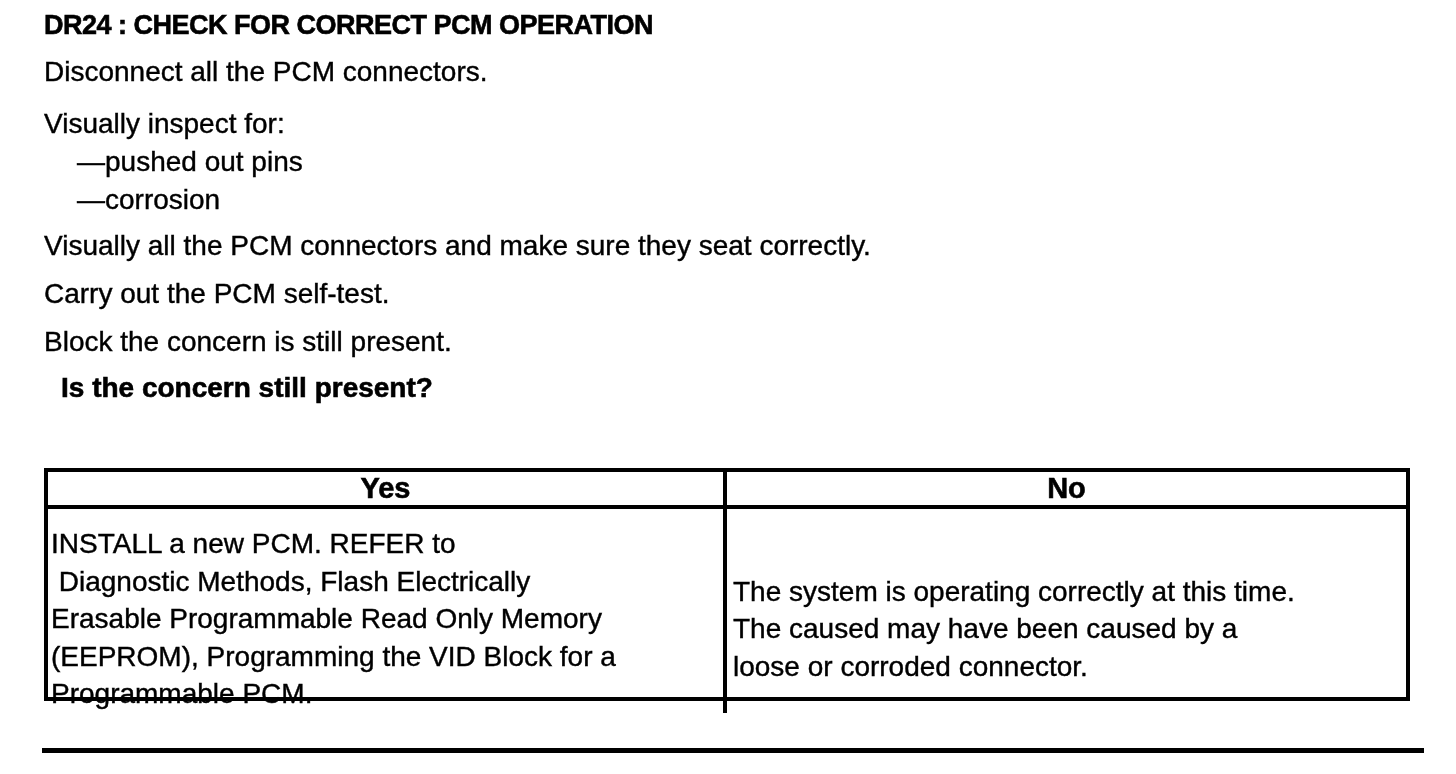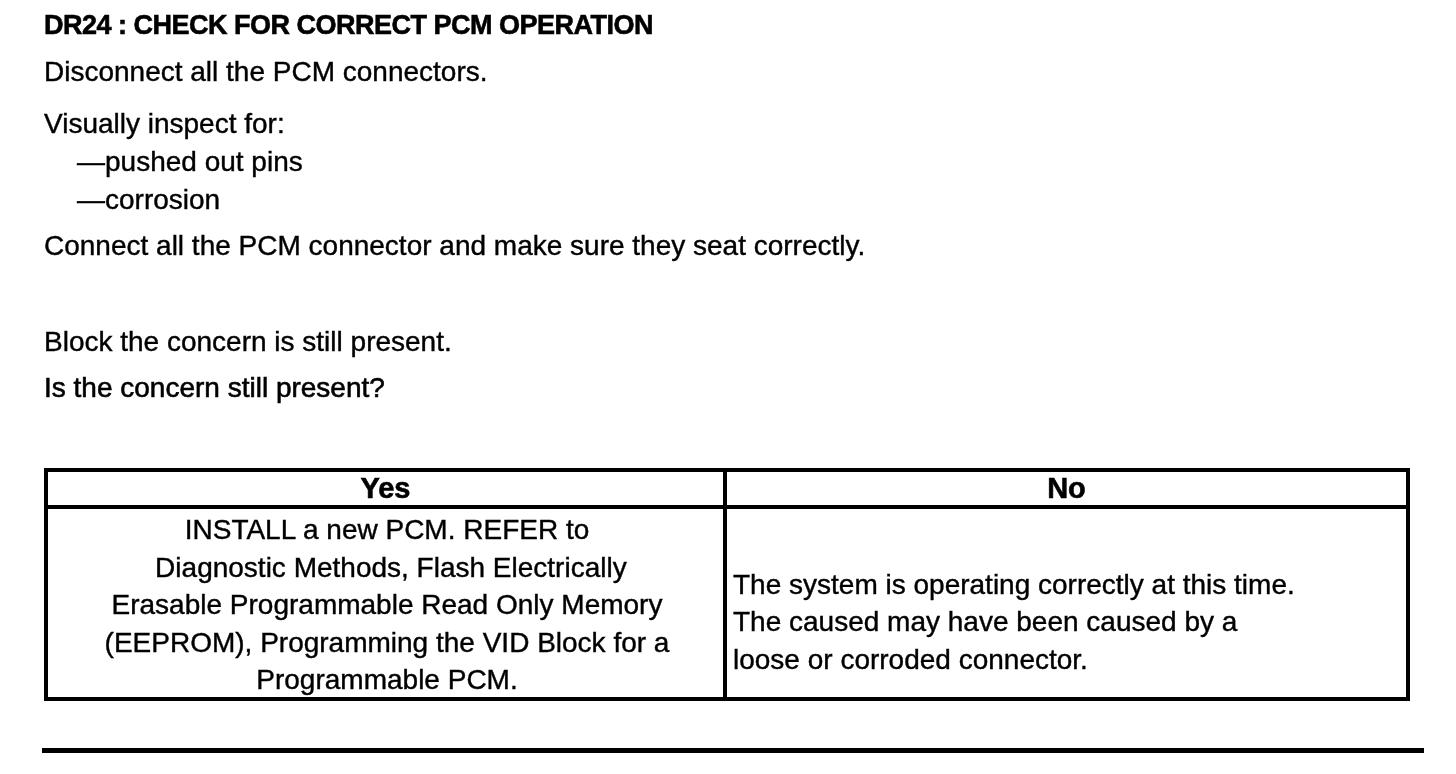--- a/index.html
+++ b/index.html
@@ -29,21 +29,21 @@
     -webkit-text-stroke: 0.6px #000000;
   }
   .line {
     position: absolute;
     left: 44px;
     font-size: 28px;
     line-height: 32px;
     white-space: pre;
   }
   .line.indent { left: 77px; }
-  .line.bold   { font-weight: normal; -webkit-text-stroke: 0.6px #000000; }
+  .line.bold   { font-weight: bold; margin-left: 17px; -webkit-text-stroke: 0.6px #000000; }
   .step-0 { top: 56px; }
   .step-1 { top: 108px; }
   .step-2 { top: 146px; }
   .step-3 { top: 184px; }
   .step-4 { top: 230px; }
   .step-5 { top: 278px; }
   .step-6 { top: 326px; }
   .step-7 { top: 372px; }
 
   .results-table {
@@ -86,22 +86,21 @@
     font-size: 28px;
     box-sizing: border-box;
   }
   .body-cell .cell-line {
     line-height: 37.5px;
     white-space: pre;
   }
   .body-cell.yes {
     width: 679px;
     border-right: 4px solid #000000;
-    padding: 2px 0 0 3px;
-    text-align: center;
+    padding: 16px 0 0 3px;
   }
   .body-cell.no {
     flex: 1;
     padding-left: 6px;
     display: flex;
     flex-direction: column;
     justify-content: center;
     margin-top: 36px;
   }
 
@@ -118,21 +117,22 @@
 <body>
 
 <div class="page">
 
   <div class="heading">DR24 : CHECK FOR CORRECT PCM OPERATION</div>
 
   <div class="line step-0">Disconnect all the PCM connectors.</div>
   <div class="line step-1">Visually inspect for:</div>
   <div class="line step-2 indent">—pushed out pins</div>
   <div class="line step-3 indent">—corrosion</div>
-  <div class="line step-4">Connect all the PCM connector and make sure they seat correctly.</div>
+  <div class="line step-4">Visually all the PCM connectors and make sure they seat correctly.</div>
+  <div class="line step-5">Carry out the PCM self-test.</div>
   <div class="line step-6">Block the concern is still present.</div>
   <div class="line step-7 bold">Is the concern still present?</div>
 
   <div class="results-table">
     <div class="header-row">
       <div class="header-cell yes">Yes</div>
       <div class="header-cell no">No</div>
     </div>
     <div class="body-row">
       <div class="body-cell yes">

